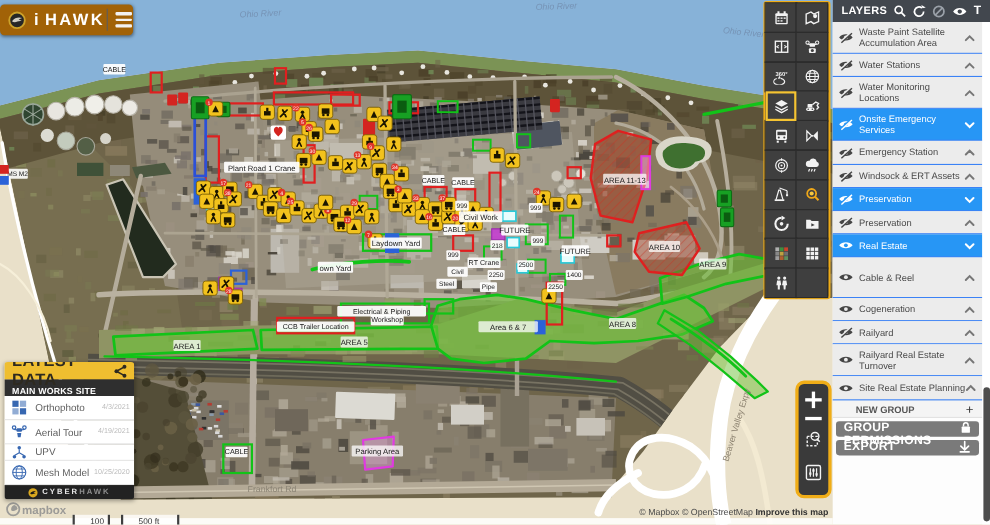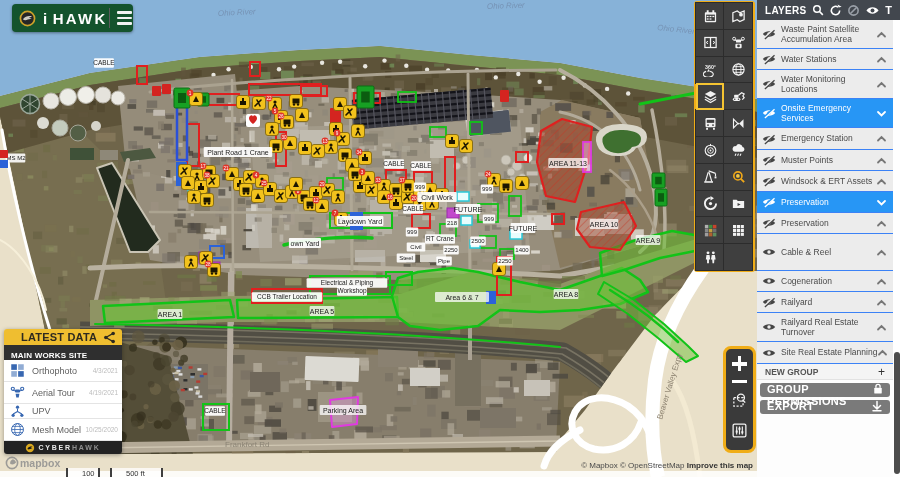--- a/index.html
+++ b/index.html
@@ -1,17 +1,17 @@
 <!DOCTYPE html>
 <html><head><meta charset="utf-8"><style>
 *{margin:0;padding:0;box-sizing:border-box}
 html,body{width:900px;height:477px;overflow:hidden;font-family:"Liberation Sans",sans-serif}
 #stage{position:relative;width:900px;height:477px;background:#e9e0c9;overflow:hidden}
 #map{position:absolute;left:0;top:0}
-.brand{position:absolute;left:12px;top:4px;width:121px;height:28px;background:#14532d;border-radius:4px;box-shadow:0 1px 3px rgba(0,0,0,.4);display:flex;align-items:center;z-index:30}
+.brand{position:absolute;left:0;top:4px;width:121px;height:28px;background:#a16207;border-radius:4px;box-shadow:0 1px 3px rgba(0,0,0,.4);display:flex;align-items:center;z-index:30}
 .brand .logo{width:17px;height:17px;margin-left:7px;display:flex}
 .brand .bt{color:#fff;font-size:15px;font-weight:bold;letter-spacing:2.2px;margin-left:7px;white-space:nowrap}
 .brand .bt i{font-style:normal;font-size:15px}
 .brand .sep{width:1px;height:20px;background:#5c5c5c;margin-left:2px}
 .brand .burger{margin-left:7px;display:flex;flex-direction:column;gap:3px}
 .brand .burger span{display:block;width:15px;height:2.4px;background:#f2f2f2;border-radius:1px}
 .toolbar{position:absolute;left:694px;top:1px;width:61px;height:271px;background:#2c2c2c;border:2px solid #f0ad17;border-radius:3px;z-index:30}
 .tbtn{position:absolute;width:28px;height:26.2px;background:#3f3f3f;display:flex;align-items:center;justify-content:center;outline:1px solid #2c2c2c}
 .tbhl{outline:2px solid #f5c432;outline-offset:-2px;z-index:2}
 .zoomctl{position:absolute;left:723px;top:346px;width:33px;height:107px;background:#3a3a3a;border:3px solid #f0ad17;border-radius:8px;z-index:30;display:flex;flex-direction:column;align-items:center;justify-content:space-around;padding:3px 0}
@@ -29,21 +29,21 @@
 .lchev{margin-left:auto;margin-right:6px;display:flex}
 .lgroup{height:16px;background:#f4f4f4;border-bottom:1px solid #e2e2e2;display:flex;align-items:center;color:#555;font-size:8.5px;font-weight:bold}
 .lgroup .plus{margin-left:auto;margin-right:8px;font-size:12px;font-weight:normal;color:#333}
 .gbtn{height:14px;margin:3px 3px;background:#7a7a7a;border-radius:3px;display:flex;color:#fff;font-size:11px;font-weight:bold}
 .gbtn span{margin-left:7px;letter-spacing:.3px}
 .gbtn .gic{margin-left:auto;margin-right:7px;display:flex}
 .scrt{position:absolute;right:0;top:20px;width:7px;bottom:0;background:#fff}
 .scrb{position:absolute;right:0.5px;top:352px;width:6px;height:122px;background:#4d4d4d;border-radius:3px}
 .ldpanel{position:absolute;left:4px;top:329px;width:118px;z-index:30;box-shadow:0 1px 4px rgba(0,0,0,.35);border-radius:3px;overflow:hidden}
 .ldhead{height:16px;background:#efbe30;display:flex;align-items:center}
-.ldhead .t{font-size:11px;font-weight:bold;color:#2e2a20;margin-left:17px;letter-spacing:.2px}
+.ldhead .t{font-size:15px;font-weight:bold;color:#2e2a20;margin-left:7px;letter-spacing:.2px}
 .ldhead .sh{margin-left:auto;margin-right:6px;display:flex}
 .ldsite{height:15px;background:#2f2f2f;display:flex;align-items:flex-end;color:#fff;font-size:8px;font-weight:bold}
 .ldsite span{margin-left:7px;letter-spacing:.2px}
 .ldrow{height:22px;background:#fff;border-bottom:1px solid #e4e4e4;display:flex;align-items:center}
 .ldrow .ic{width:15px;margin-left:6px;display:flex}
 .ldrow .nm{font-size:9px;color:#5f5f5f;margin-left:7px}
 .ldrow .dt{margin-left:auto;margin-right:4px;font-size:6.5px;color:#bcbcbc}
 .ldfoot{height:13px;background:#222;display:flex;align-items:center;justify-content:center;gap:3px}
 .ldfoot .cht{font-size:7px;letter-spacing:1.8px;color:#e8e8e8;font-weight:bold}
 .ldfoot .cht b{color:#8f8f8f;font-weight:bold}
@@ -3026,36 +3026,20 @@
         </div>
         <div class="lrow" style="height:21px">
           <span class="leye">
             <svg width="14" height="14" viewBox="0 0 16 16">
               <path d="M1,8 C4,3.8 12,3.8 15,8 C12,12.2 4,12.2 1,8 Z" fill="#454545"></path>
               <circle cx="8" cy="8" r="2" fill="#ececec"></circle>
               <path d="M2.5,13 L13.5,3" stroke="#ececec" stroke-width="2.4"></path>
               <path d="M3.3,13.6 L14.3,3.6" stroke="#454545" stroke-width="1.5"></path>
             </svg>
           </span>
-          <span class="lname">Muster Points</span>
-          <span class="lchev">
-            <svg width="11" height="9" viewBox="0 0 11 9">
-              <path d="M2,6.5 L5.5,3 L9,6.5" stroke="#777" stroke-width="1.8" fill="none" stroke-linecap="round"></path>
-            </svg>
-          </span>
-        </div>
-        <div class="lrow" style="height:21px">
-          <span class="leye">
-            <svg width="14" height="14" viewBox="0 0 16 16">
-              <path d="M1,8 C4,3.8 12,3.8 15,8 C12,12.2 4,12.2 1,8 Z" fill="#454545"></path>
-              <circle cx="8" cy="8" r="2" fill="#ececec"></circle>
-              <path d="M2.5,13 L13.5,3" stroke="#ececec" stroke-width="2.4"></path>
-              <path d="M3.3,13.6 L14.3,3.6" stroke="#454545" stroke-width="1.5"></path>
-            </svg>
-          </span>
           <span class="lname">Windsock &amp; ERT Assets</span>
           <span class="lchev">
             <svg width="11" height="9" viewBox="0 0 11 9">
               <path d="M2,6.5 L5.5,3 L9,6.5" stroke="#777" stroke-width="1.8" fill="none" stroke-linecap="round"></path>
             </svg>
           </span>
         </div>
         <div class="lrow blue" style="height:21px">
           <span class="leye">
             <svg width="14" height="14" viewBox="0 0 16 16">
@@ -3078,20 +3062,34 @@
               <path d="M1,8 C4,3.8 12,3.8 15,8 C12,12.2 4,12.2 1,8 Z" fill="#454545"></path>
               <circle cx="8" cy="8" r="2" fill="#ececec"></circle>
               <path d="M2.5,13 L13.5,3" stroke="#ececec" stroke-width="2.4"></path>
               <path d="M3.3,13.6 L14.3,3.6" stroke="#454545" stroke-width="1.5"></path>
             </svg>
           </span>
           <span class="lname">Preservation</span>
           <span class="lchev">
             <svg width="11" height="9" viewBox="0 0 11 9">
               <path d="M2,6.5 L5.5,3 L9,6.5" stroke="#777" stroke-width="1.8" fill="none" stroke-linecap="round"></path>
+            </svg>
+          </span>
+        </div>
+        <div class="lrow blue" style="height:21px">
+          <span class="leye">
+            <svg width="14" height="14" viewBox="0 0 16 16">
+              <path d="M1,8 C4,3.8 12,3.8 15,8 C12,12.2 4,12.2 1,8 Z" fill="#fff"></path>
+              <circle cx="8" cy="8" r="2" fill="#2796f5"></circle>
+            </svg>
+          </span>
+          <span class="lname">Real Estate</span>
+          <span class="lchev">
+            <svg width="11" height="9" viewBox="0 0 11 9">
+              <path d="M2,3 L5.5,6.5 L9,3" stroke="#fff" stroke-width="1.8" fill="none" stroke-linecap="round"></path>
             </svg>
           </span>
         </div>
         <div class="lrow" style="height:37px">
           <span class="leye">
             <svg width="14" height="14" viewBox="0 0 16 16">
               <path d="M1,8 C4,3.8 12,3.8 15,8 C12,12.2 4,12.2 1,8 Z" fill="#454545"></path>
               <circle cx="8" cy="8" r="2" fill="#ececec"></circle>
             </svg>
           </span>
@@ -3155,21 +3153,21 @@
           </span>
           <span class="lname">Site Real Estate Planning</span>
           <span class="lchev">
             <svg width="11" height="9" viewBox="0 0 11 9">
               <path d="M2,6.5 L5.5,3 L9,6.5" stroke="#777" stroke-width="1.8" fill="none" stroke-linecap="round"></path>
             </svg>
           </span>
         </div>
 
  <div class="lgroup">
-          <span style="margin-left:8px">NEW GROUP</span>
+          <span style="margin-left:21px">NEW GROUP</span>
           <span class="plus">+</span>
         </div>
 
  <div class="gbtn">
           <span>GROUP PERMISSIONS</span>
           <span class="gic">
             <svg width="10" height="11" viewBox="0 0 12 13">
               <rect x="1.5" y="5.5" width="9" height="7" rx="1" fill="#fff"></rect>
               <path d="M3.5,5.5 V4 a2.5,2.5 0 0,1 5,0 V5.5" stroke="#fff" stroke-width="1.6" fill="none"></path>
             </svg>

